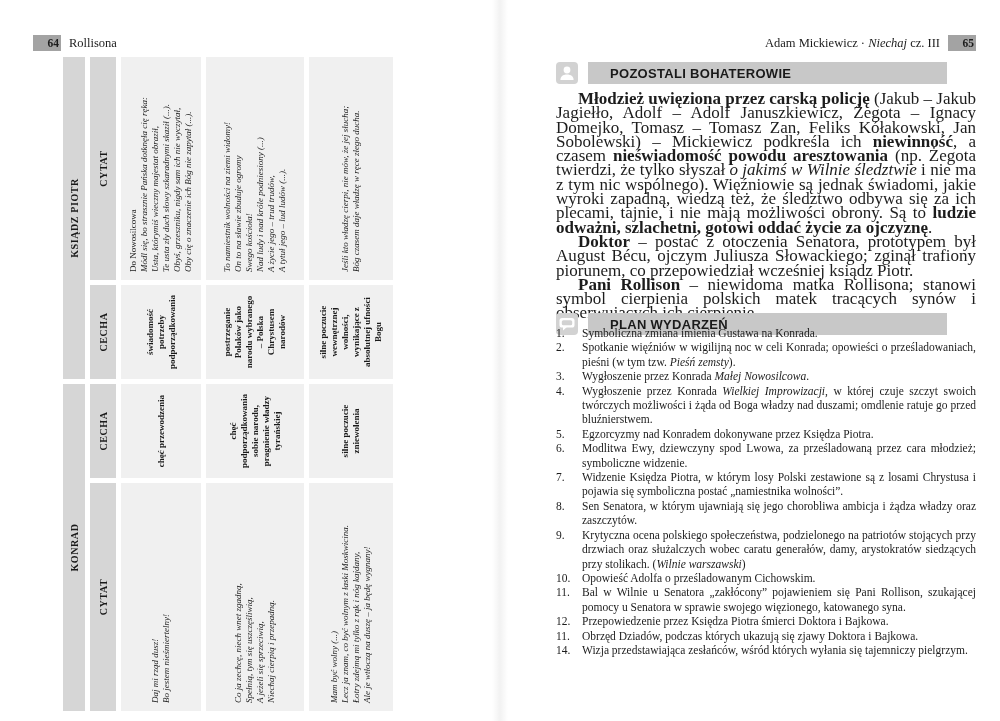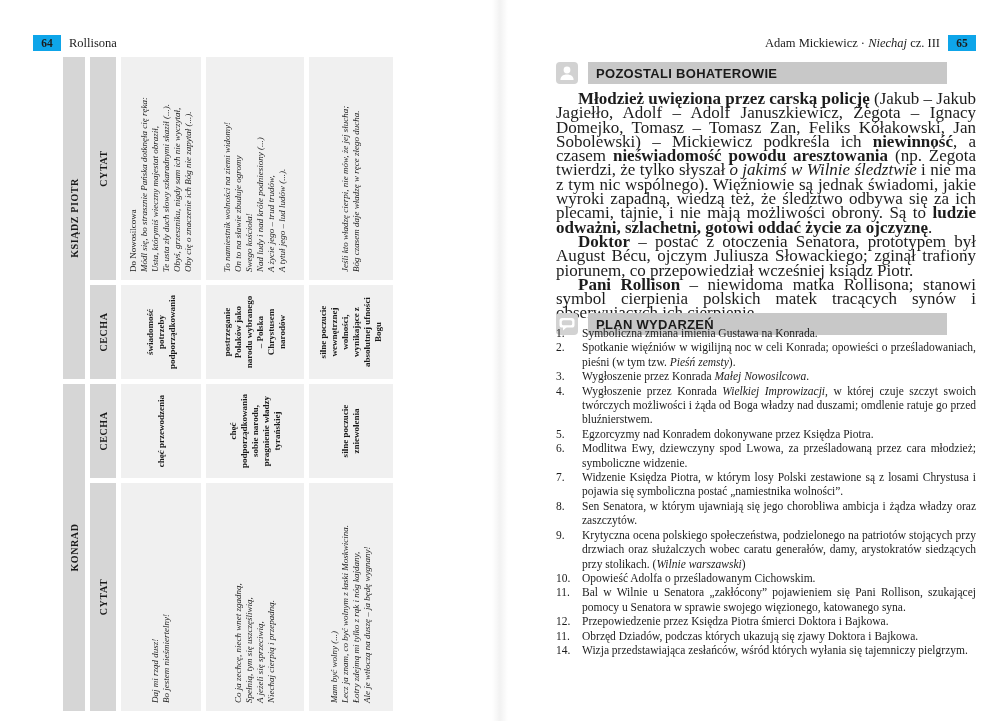--- a/index.html
+++ b/index.html
@@ -1,21 +1,21 @@
 <!DOCTYPE html>
 <html lang="pl"><head>
 <meta charset="utf-8">
 <style>
   html,body{margin:0;padding:0;background:#fff;}
   #canvas{position:relative;width:1000px;height:721px;background:#ffffff;overflow:hidden;
           font-family:"Liberation Serif","DejaVu Serif",serif;color:#1c1c1c;}
   
   .runhead{position:absolute;top:35px;display:flex;align-items:center;gap:8px;font-size:12.5px;}
-  .pagenum{display:inline-block;min-width:24px;height:16px;line-height:16px;text-align:center;
-           background:#0ea5e9;font-weight:bold;font-size:11.5px;padding:0 2px;}
+  .pagenum{display:inline-block;min-width:24px;height:16px;line-height:16px;text-align:right;
+           background:#a3a3a3;font-weight:bold;font-size:11.5px;padding:0 2px;}
   #runhead-left{left:33px;}
   #runhead-right{right:24px;}
   
   #gutter{position:absolute;left:492px;top:0;width:16px;height:721px;
           background:linear-gradient(90deg,rgba(0,0,0,0) 0%,rgba(0,0,0,.05) 50%,rgba(0,0,0,0) 100%);}
   
   #table-rotor{position:absolute;left:63px;top:711px;width:655px;height:330px;
                transform:rotate(-90deg);transform-origin:0 0;}
   #cmp-table{display:grid;width:655px;height:330px;
              grid-template-columns:228px 94px 94px 223px;
@@ -26,21 +26,21 @@
   .cell.quote{align-items:flex-start;}
   .cell.quote .line{font-style:italic;font-size:9px;line-height:11px;color:#222;text-align:left;}
   .cell.quote .intro{font-style:normal;font-size:9px;line-height:11px;color:#222;}
   .cell.cecha{align-items:center;text-align:center;font-weight:bold;font-size:9px;line-height:11px;color:#1a1a1a;}
   
   .section-bar{position:absolute;left:556px;width:420px;height:22px;display:flex;align-items:center;gap:10px;}
   .icon-tile{width:22px;height:22px;background:#d2d2d2;border-radius:4px;flex:none;
              display:flex;align-items:center;justify-content:center;}
   .bar-label{flex:1;height:22px;background:#c8c8c8;display:flex;align-items:center;
              font-family:"Liberation Sans","DejaVu Sans",sans-serif;font-weight:bold;
-             font-size:13px;letter-spacing:.3px;color:#1a1a1a;padding-left:8px;margin-right:29px;}
+             font-size:13px;letter-spacing:.3px;color:#1a1a1a;padding-left:22px;margin-right:29px;}
   #bar-bohaterowie{top:62px;}
   #bar-plan{top:305px;margin-top:8px;}
   #paragraphs{position:absolute;left:556px;top:92px;width:420px;}
   #paragraphs p{margin:0;text-indent:22px;text-align:justify;font-size:17px;line-height:14.3px;}
   #plan-list{position:absolute;left:556px;top:326px;width:420px;}
   .plan-item{display:flex;font-size:11.5px;line-height:14.4px;}
   .plan-item .num{width:26px;flex:none;}
   .plan-item .itxt{flex:1;text-align:justify;}
 </style>
 </head>

